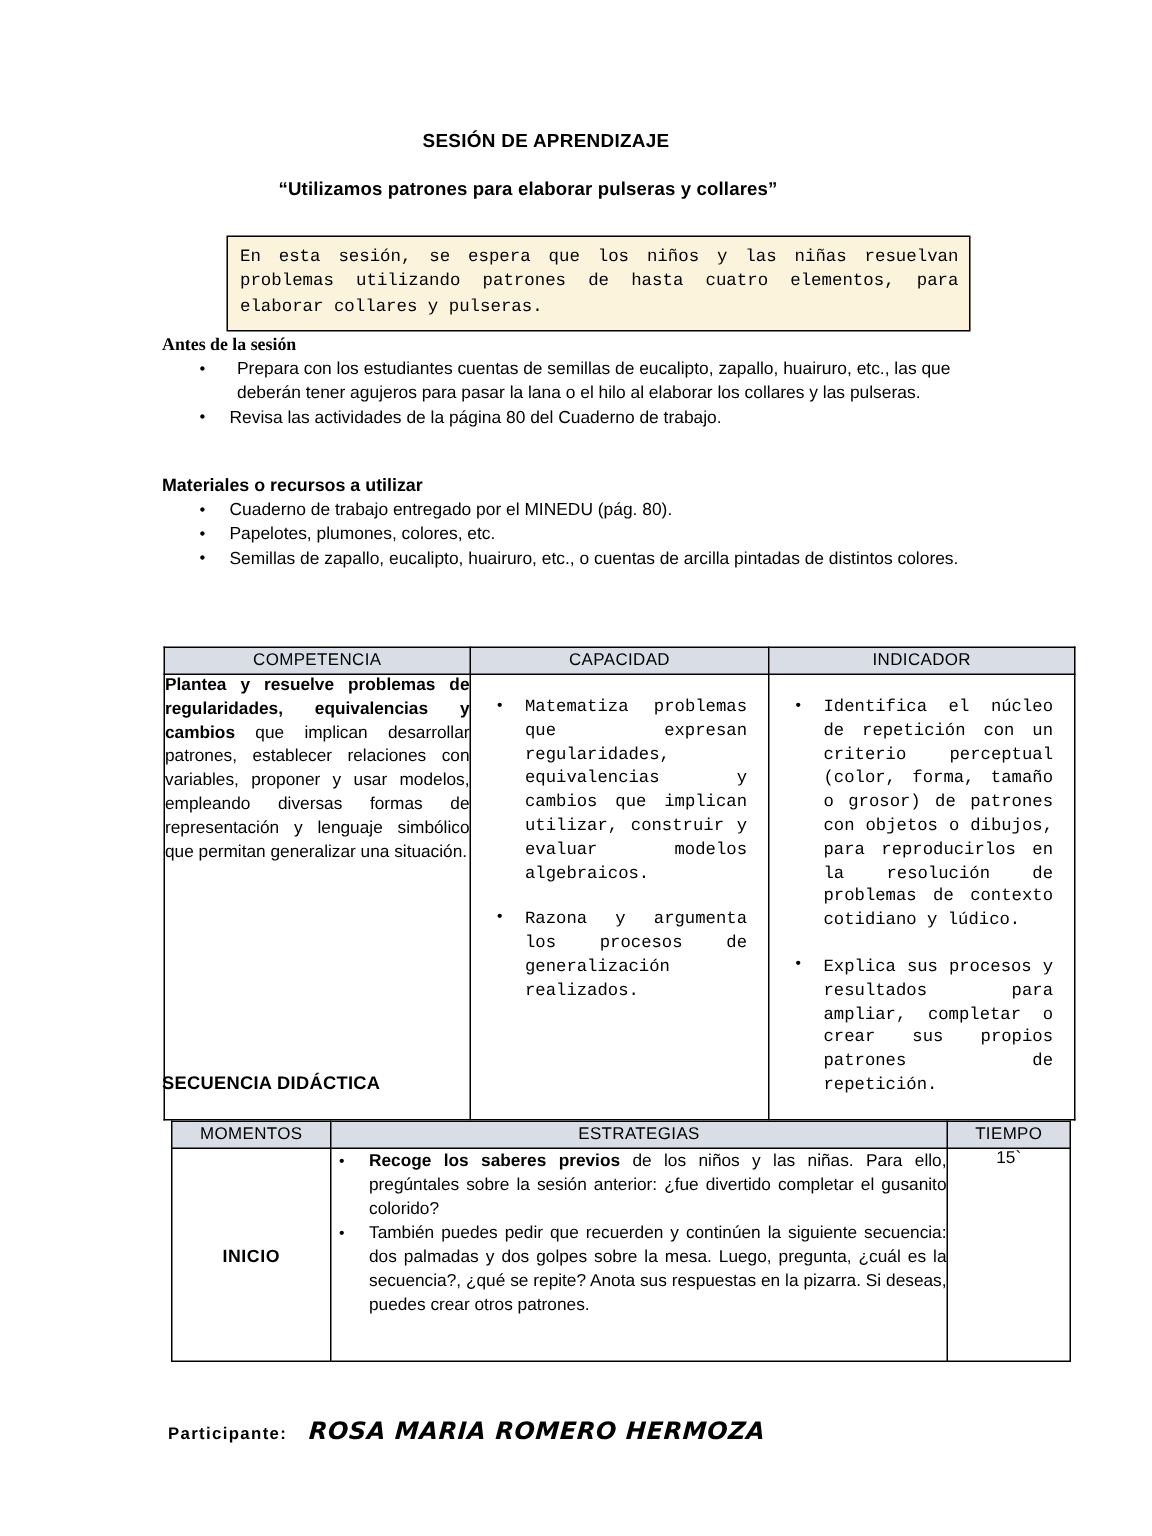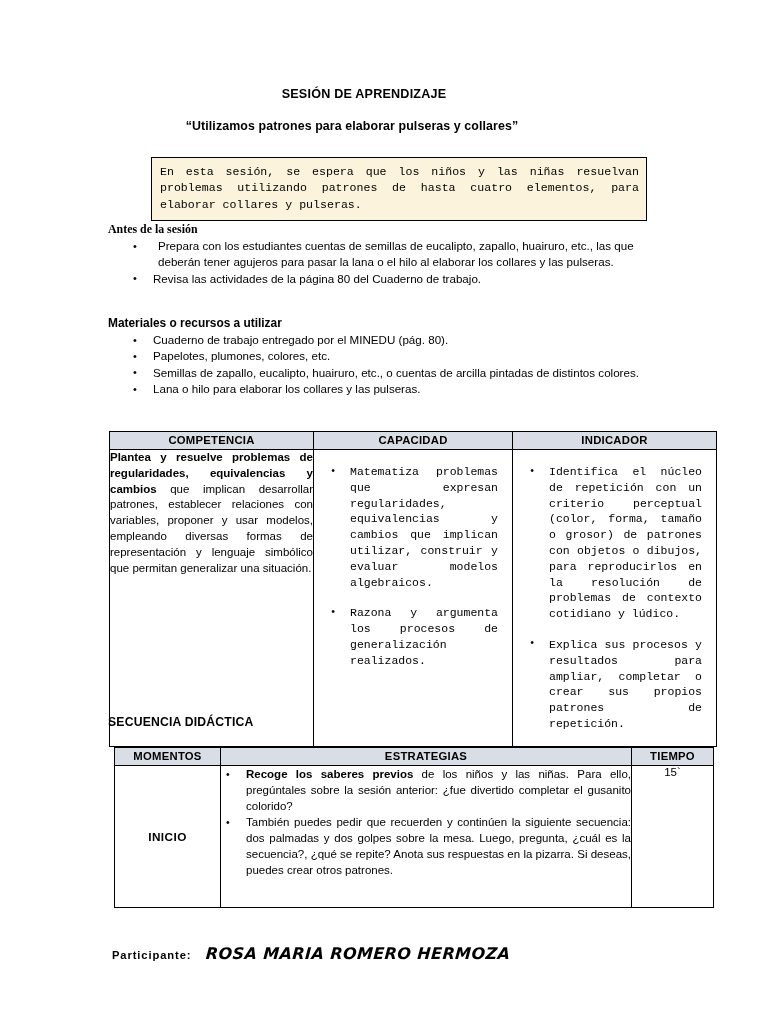--- a/index.html
+++ b/index.html
@@ -119,21 +119,21 @@
   table.doc-table th,
   table.doc-table td {
     border: 1.2px solid #000000;
     vertical-align: top;
     padding: 0;
   }
   table.doc-table th {
     background: #D9DDE6;
     text-align: center;
     font-size: 11.3px;
-    font-weight: bold;
+    font-weight: normal;
     letter-spacing: 0.25px;
     padding: 2px 0 3px 0;
     vertical-align: middle;
   }
 
   
   #table-competencia {
     left: 109px;
     top: 431px;
     width: 607px;
@@ -265,21 +265,20 @@
   <ul class="bullets" id="list-antes">
     <li class="indented-first"> Prepara con los estudiantes cuentas de semillas de eucalipto, zapallo, huairuro, etc., las que deberán tener agujeros para pasar la lana o el hilo al elaborar los collares y las pulseras.</li>
     <li>Revisa las actividades de la página 80 del Cuaderno de trabajo.</li>
   </ul>
 
   <div class="section-heading" id="h-materiales">Materiales o recursos a utilizar</div>
   <ul class="bullets" id="list-materiales">
     <li>Cuaderno de trabajo entregado por el MINEDU (pág. 80).</li>
     <li>Papelotes, plumones, colores, etc.</li>
     <li>Semillas de zapallo, eucalipto, huairuro, etc., o cuentas de arcilla pintadas de distintos colores.</li>
-    <li>Lana o hilo para elaborar los collares y las pulseras.</li>
   </ul>
 
   <table class="doc-table" id="table-competencia">
     <colgroup>
       <col style="width:204px">
       <col style="width:199px">
       <col style="width:204px">
     </colgroup>
     <thead>
       <tr>

